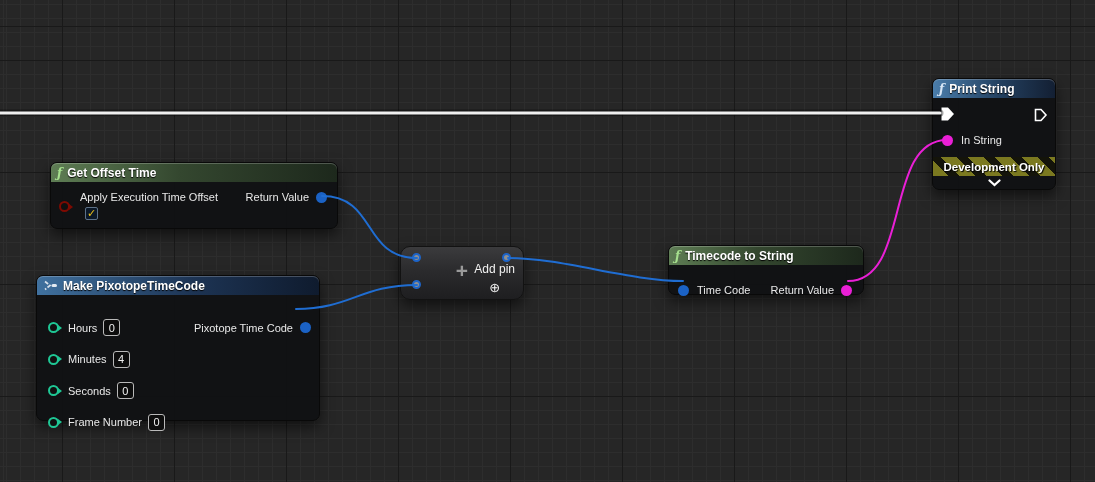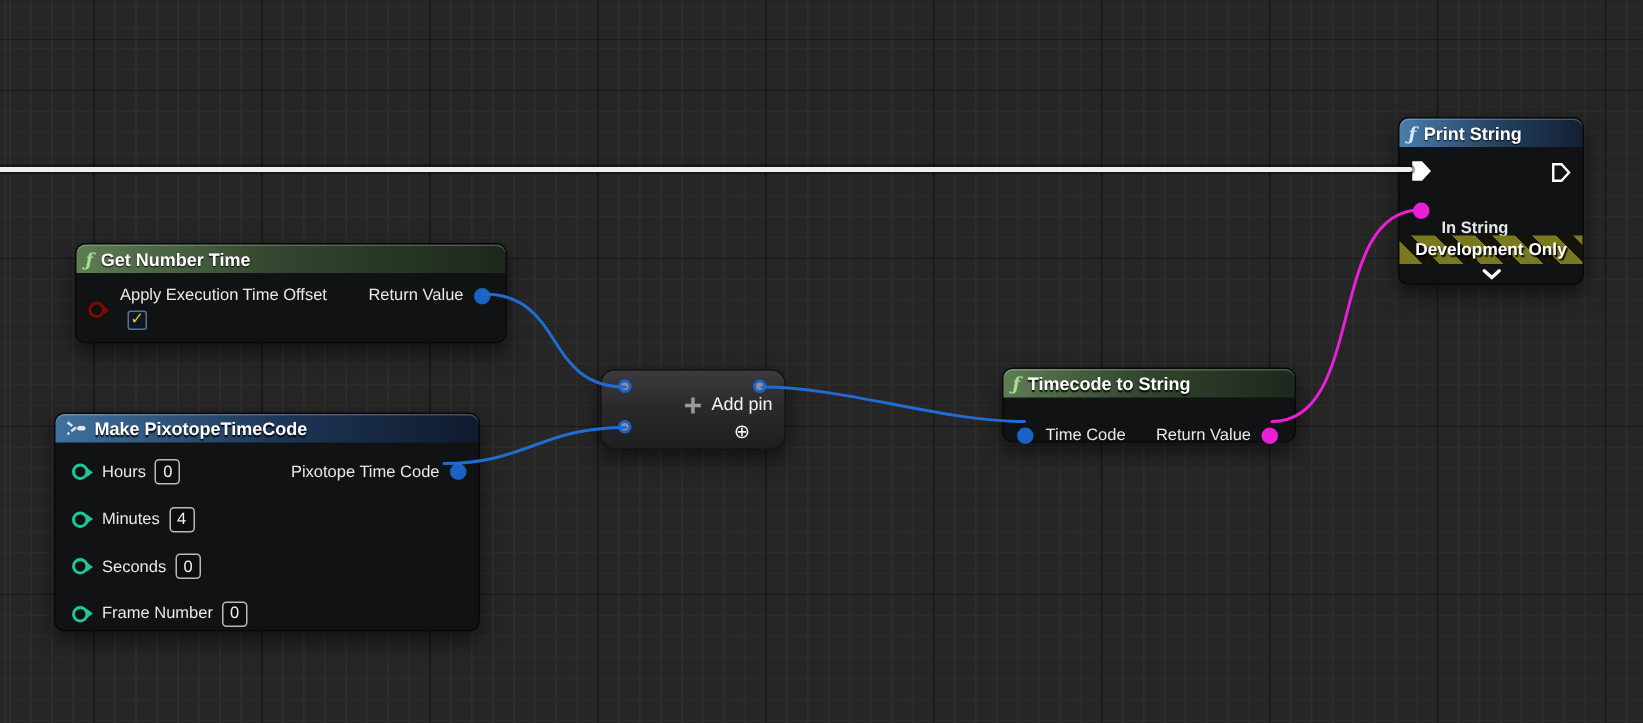--- a/index.html
+++ b/index.html
@@ -80,38 +80,38 @@
   .abs{position:absolute;}
 </style>
 </head>
 <body>
 
 <div class="canvas">
 
   <div class="node" style="left:50px;top:162px;width:288px;height:67px;">
     <div class="node-header hdr-green">
       <span class="fn-icon fn-green">ƒ</span>
-      <span class="node-title">Get Number Time</span>
+      <span class="node-title">Get Offset Time</span>
     </div>
     <span class="pin pin-ring abs" style="left:8px;top:38px;border-color:#7e0a02;"></span>
     <span class="lbl abs" style="left:29px;top:28px;">Apply Execution Time Offset</span>
     <span class="checkbox abs" style="left:34px;top:44px;">✓</span>
     <span class="lbl abs" style="right:28px;top:28px;">Return Value</span>
     <span class="pin pin-solid abs" style="left:265px;top:29px;background:#1b62c5;"></span>
   </div>
 
   <div class="node" style="left:36px;top:275px;width:284px;height:146px;">
     <div class="node-header hdr-blue">
       <svg width="15" height="11" viewBox="0 0 15 11">
         <path d="M2 1.5 L7 5.5 L2 9.5" stroke="#d7e0ea" stroke-width="1.7" fill="none" stroke-dasharray="4 1.6"></path>
         <rect x="8.5" y="4" width="5.5" height="3" rx="1.5" fill="#e2e9f1"></rect>
       </svg>
       <span class="node-title">Make PixotopeTimeCode</span>
     </div>
-    <div style="padding-top:4px;">
+    <div style="padding-top:17px;">
       <div class="mk-row">
         <span class="pin pin-ring" style="border-color:#1fc795;"></span>
         <span class="lbl" style="margin-left:9px;">Hours</span>
         <span class="valbox">0</span>
         <span style="flex:1;"></span>
         <span class="lbl" style="margin-right:7px;">Pixotope Time Code</span>
         <span class="pin pin-solid" style="background:#1b62c5;"></span>
       </div>
       <div class="mk-row">
         <span class="pin pin-ring" style="border-color:#1fc795;"></span>
@@ -161,21 +161,21 @@
       <span class="fn-icon fn-light">ƒ</span>
       <span class="node-title">Print String</span>
     </div>
     <svg class="abs" style="left:8px;top:28px;" width="14" height="14" viewBox="0 0 14 14">
       <path d="M0.5 0.5 L7 0.5 L13 7 L7 13.5 L0.5 13.5 Z" fill="#ffffff"></path>
     </svg>
     <svg class="abs" style="left:101px;top:29px;" width="14" height="14" viewBox="0 0 14 14">
       <path d="M1.5 1.5 L7 1.5 L12 7 L7 12.5 L1.5 12.5 Z" fill="none" stroke="#ffffff" stroke-width="1.6"></path>
     </svg>
     <span class="pin pin-solid abs" style="left:9px;top:56px;background:#ea1fd6;"></span>
-    <span class="lbl abs" style="left:28px;top:67px;font-weight:bold;">In String</span>
+    <span class="lbl abs" style="left:28px;top:55px;">In String</span>
     <div class="banner">
       <span>Development Only</span>
     </div>
     <div class="chevron">
       <svg width="13" height="8" viewBox="0 0 13 8">
         <path d="M1.5 1.5 L6.5 6 L11.5 1.5" stroke="#ffffff" stroke-width="2.2" fill="none" stroke-linecap="round"></path>
       </svg>
     </div>
   </div>
 

